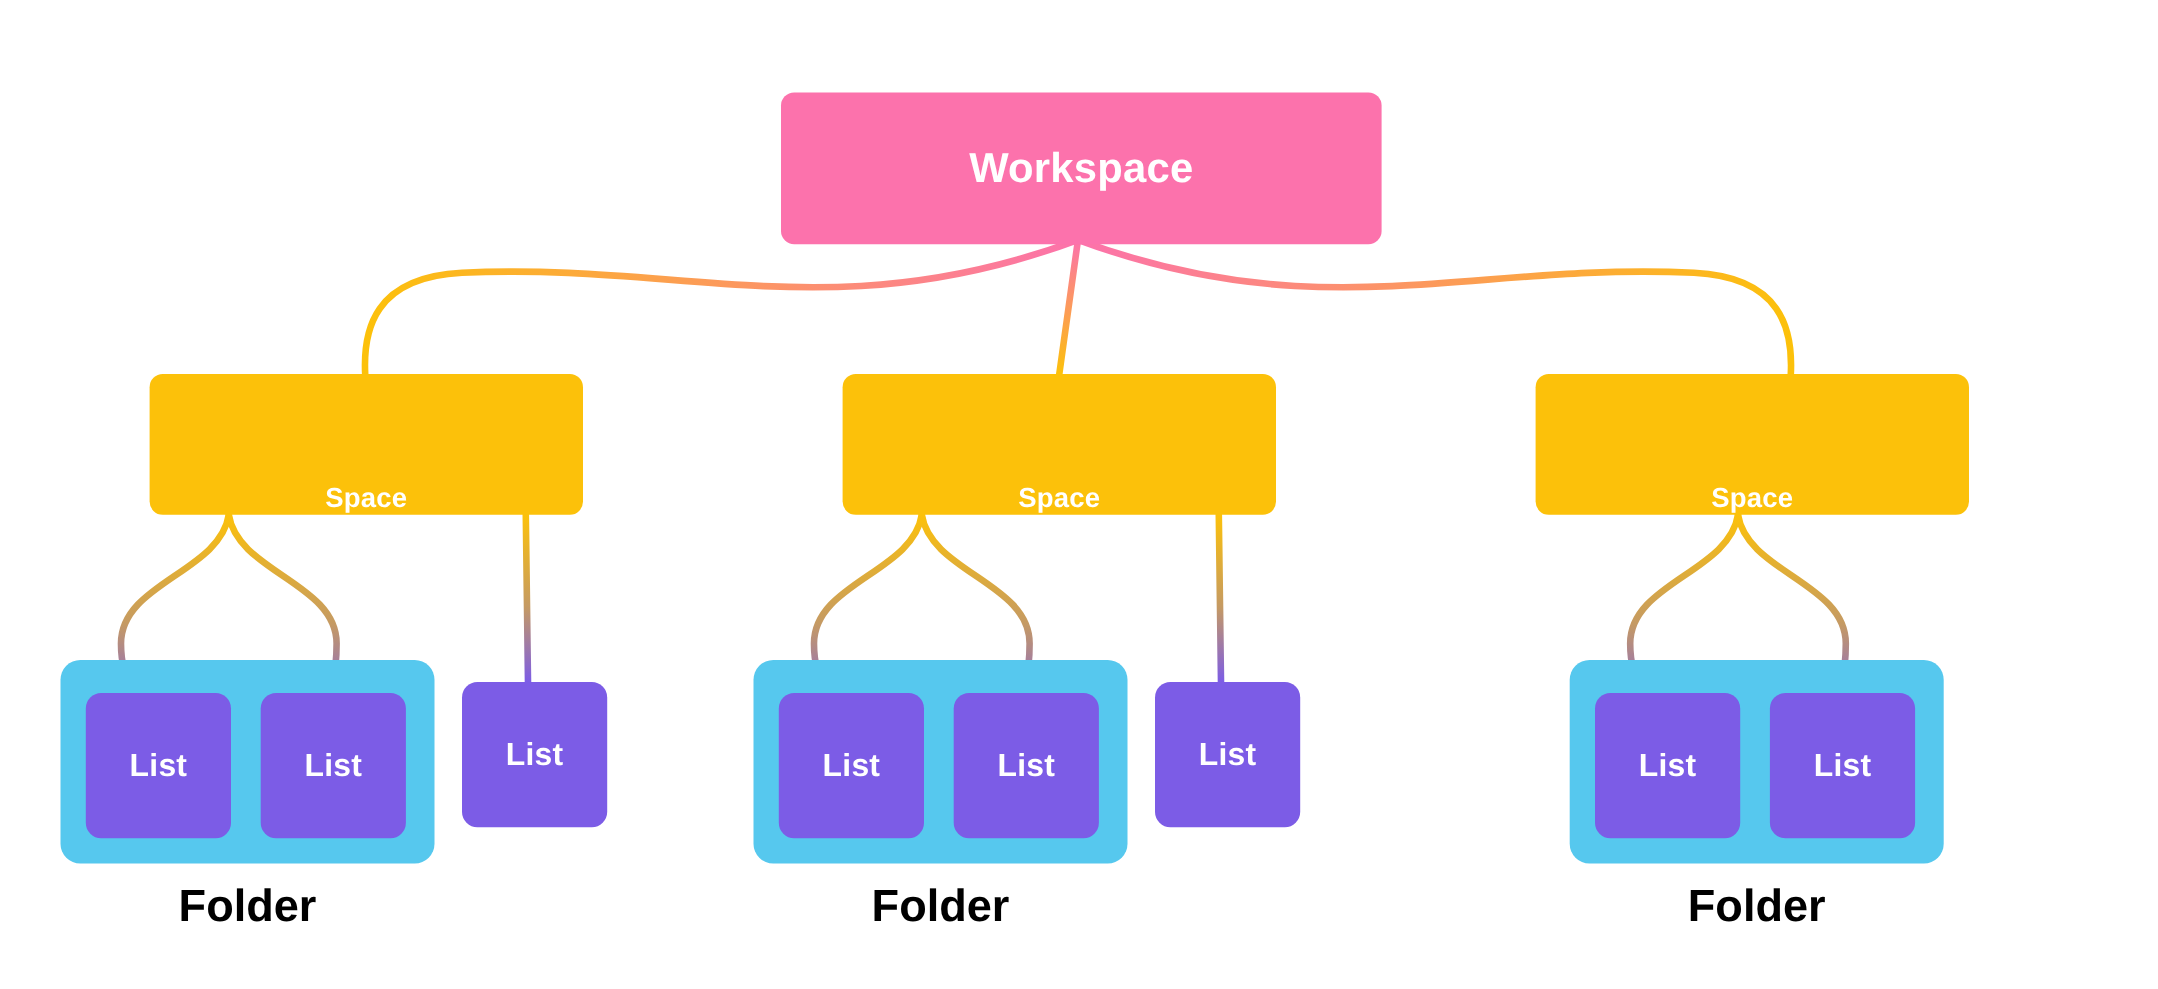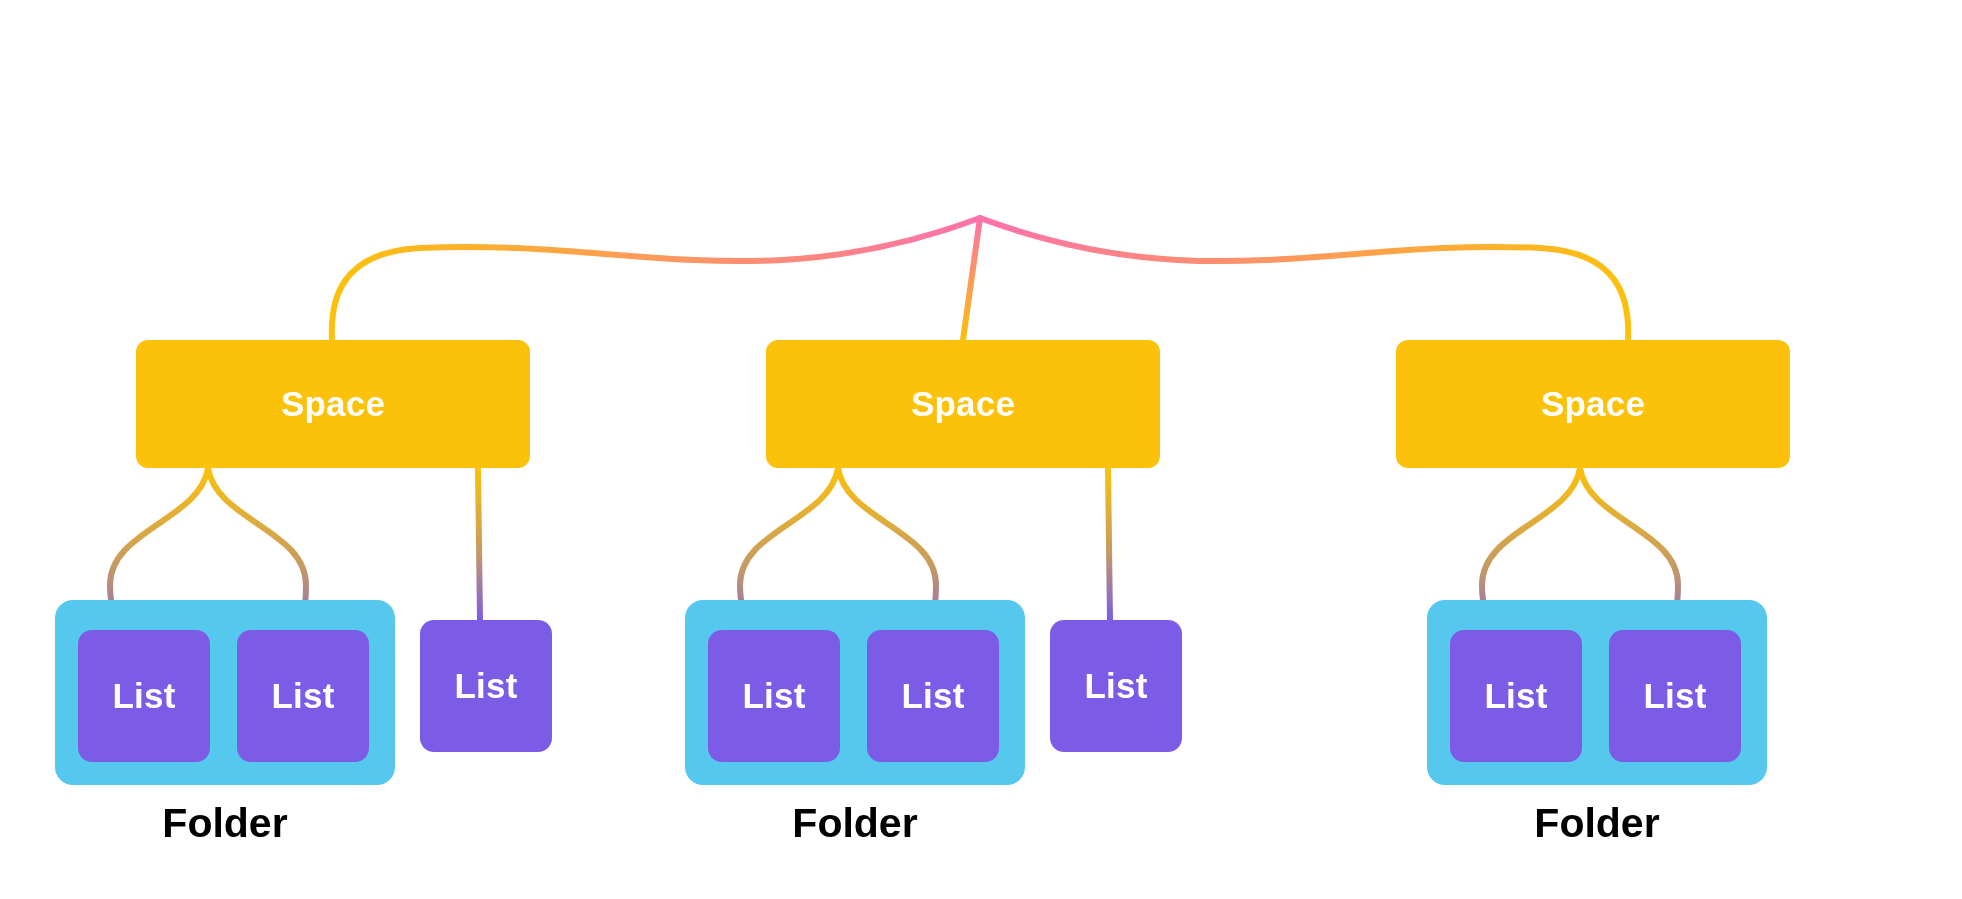--- a/index.html
+++ b/index.html
@@ -35,31 +35,32 @@
     z-index: 2;
   }
   .node-workspace {
     background: #fc72ac;
     border-radius: 12px;
     font-size: 38px;
   }
   .node-space {
     background: #fcc10a;
     border-radius: 12px;
-    font-size: 35px;
+    font-size: 25px;
+    align-items: flex-end;
   }
   .node-folder {
     background: #56c8ee;
     border-radius: 18px;
     z-index: 2;
   }
   .node-list {
     background: #7c5ce6;
     border-radius: 14px;
-    font-size: 35px;
+    font-size: 29px;
     z-index: 3;
   }
   .folder-caption {
     position: absolute;
     text-align: center;
     color: #000000;
     font-weight: bold;
     font-size: 41px;
     z-index: 2;
   }
@@ -104,20 +105,23 @@
 
       <path d="M 838,468 C 830,520 740,530 740,585 C 740,630 765,640 778,648" stroke="url(#grad-yellow-purple)"></path>
       <path d="M 838,468 C 846,520 936,530 936,585 C 936,630 922,640 922,648" stroke="url(#grad-yellow-purple)"></path>
       <path d="M 1108,468 L 1110,620" stroke="url(#grad-yellow-purple)"></path>
 
       <path d="M 1580,468 C 1572,520 1482,530 1482,585 C 1482,630 1507,640 1520,648" stroke="url(#grad-yellow-purple)"></path>
       <path d="M 1580,468 C 1588,520 1678,530 1678,585 C 1678,630 1664,640 1664,648" stroke="url(#grad-yellow-purple)"></path>
     </g>
   </svg>
 
+  <div class="node node-workspace" style="left:710px; top:84px; width:546px; height:138px;">
+    <span>Workspace</span>
+  </div>
 
   <div class="node node-space" style="left:136px; top:340px; width:394px; height:128px;">
     <span>Space</span>
   </div>
   <div class="node node-space" style="left:766px; top:340px; width:394px; height:128px;">
     <span>Space</span>
   </div>
   <div class="node node-space" style="left:1396px; top:340px; width:394px; height:128px;">
     <span>Space</span>
   </div>

